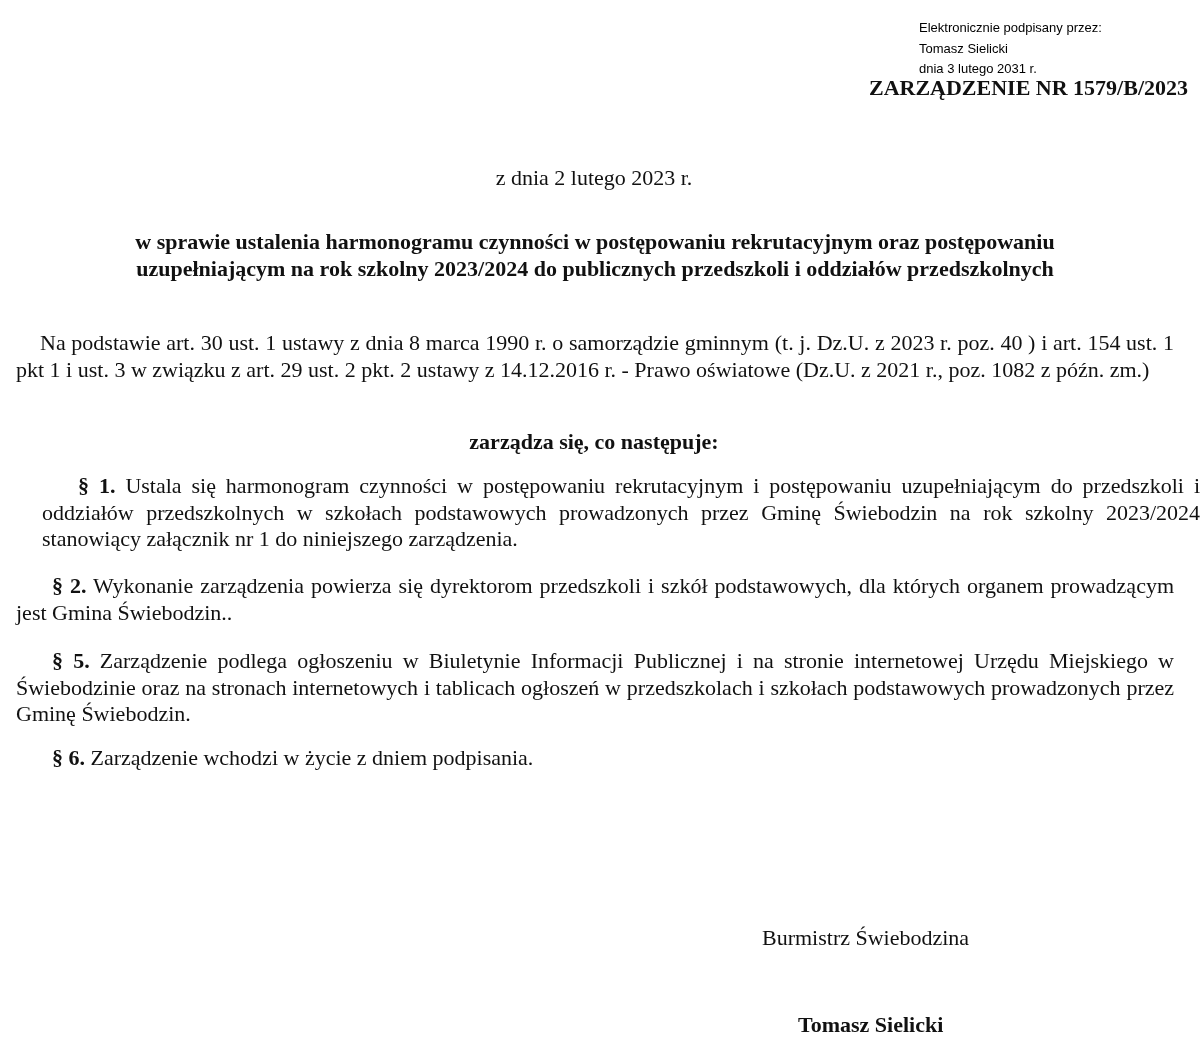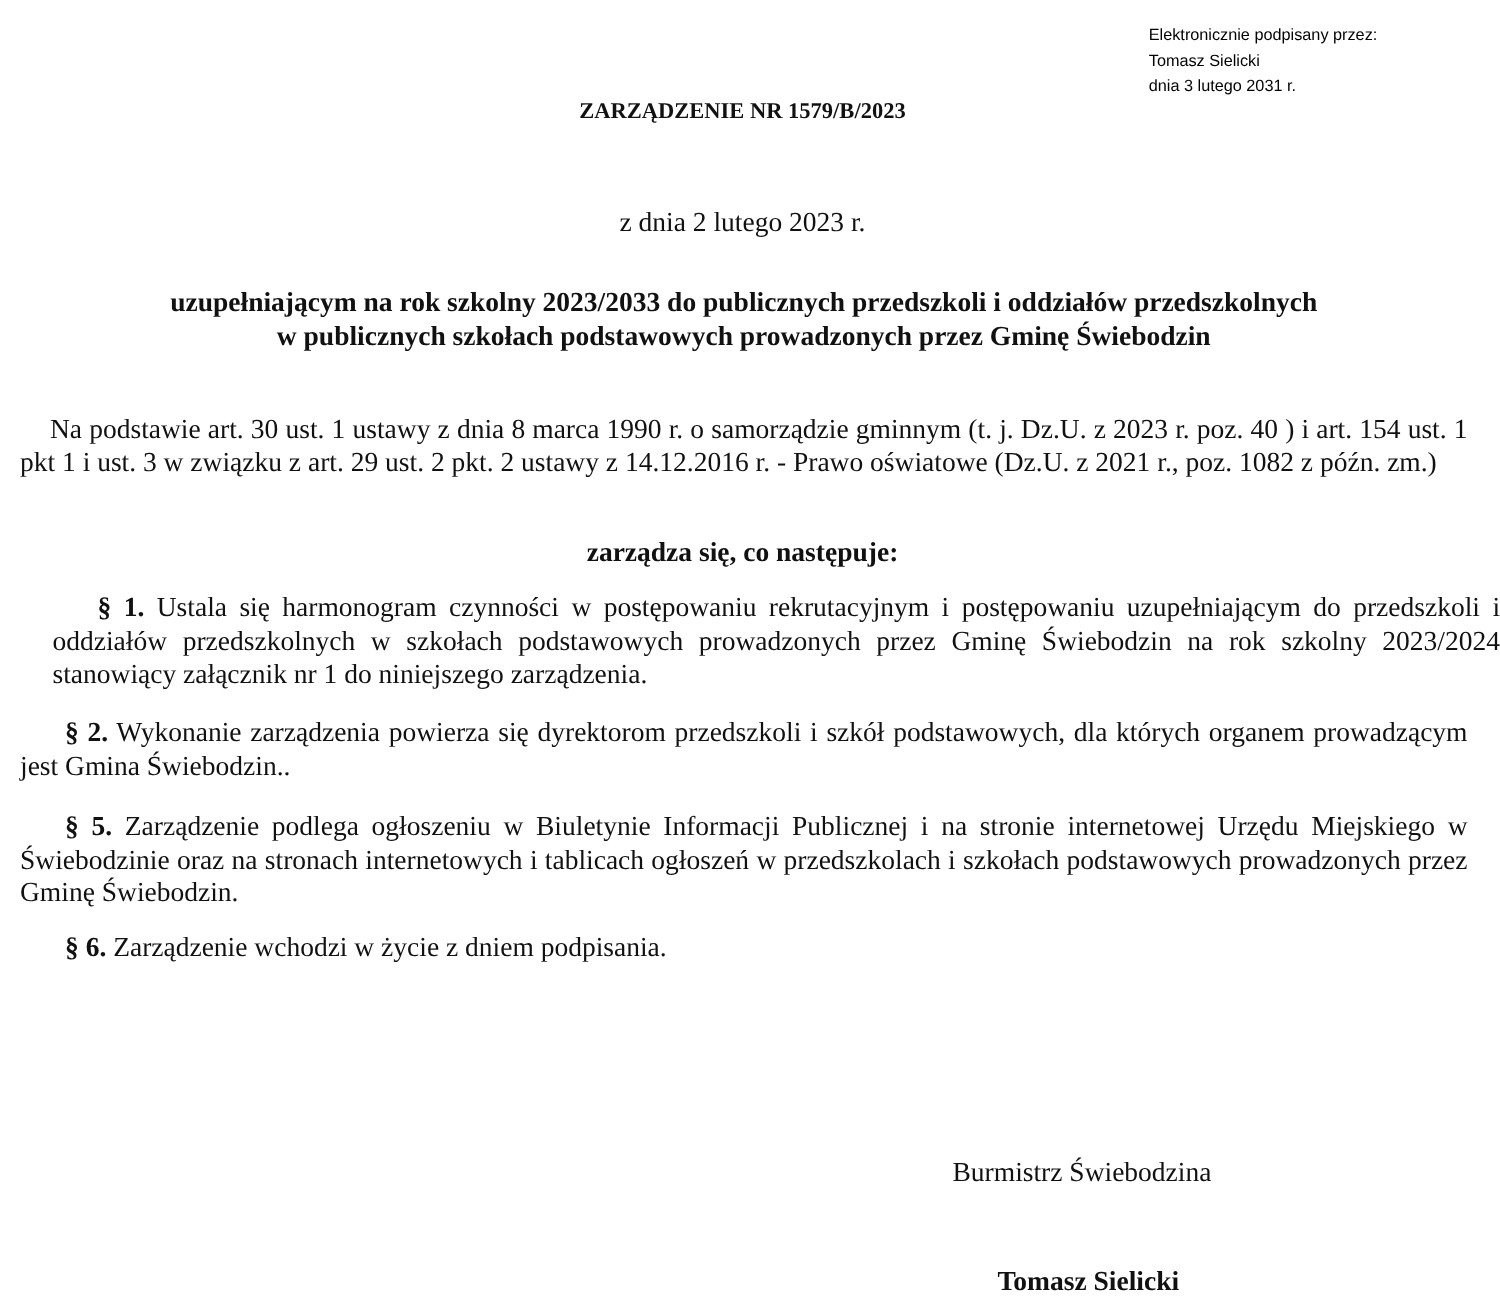--- a/index.html
+++ b/index.html
@@ -23,23 +23,23 @@
       font-size: 13px;
       line-height: 20.5px;
       color: #000000;
     }
     .signature-stamp div { white-space: nowrap; }
     .title-block {
       position: absolute;
       left: 0;
       width: 1188px;
       top: 74px;
-      text-align: center;
+      text-align: right;
       font-weight: bold;
-      font-size: 18px;
+      font-size: 22px;
       line-height: 28px;
     }
     .date-line {
       position: absolute;
       left: 0;
       width: 1188px;
       top: 164px;
       text-align: center;
       font-size: 22px;
       line-height: 28px;
@@ -106,22 +106,22 @@
   <div>dnia 3 lutego 2031 r.</div>
 </div>
 
 <div class="title-block">
   <div>ZARZĄDZENIE NR 1579/B/2023</div>
 </div>
 
 <div class="date-line">z dnia 2 lutego 2023 r.</div>
 
 <div class="subject">
-  <div>uzupełniającym na rok szkolny 2023/2033 do publicznych przedszkoli i oddziałów przedszkolnych</div>
-  <div>w publicznych szkołach podstawowych prowadzonych przez Gminę Świebodzin</div>
+  <div>w sprawie ustalenia harmonogramu czynności w postępowaniu rekrutacyjnym oraz postępowaniu</div>
+  <div>uzupełniającym na rok szkolny 2023/2024 do publicznych przedszkoli i oddziałów przedszkolnych</div>
 </div>
 
 <div class="paragraph legal-basis">Na podstawie art. 30 ust. 1 ustawy z dnia 8 marca 1990 r. o samorządzie gminnym (t. j. Dz.U. z 2023 r. poz. 40 ) i art. 154 ust. 1 pkt 1 i ust. 3 w związku z art. 29 ust. 2 pkt. 2 ustawy z 14.12.2016 r. - Prawo oświatowe (Dz.U. z 2021 r., poz. 1082 z późn. zm.)</div>
 
 <div class="decree-heading">zarządza się, co następuje:</div>
 
 <div class="paragraph para-1">
   <span class="para-num">§ 1.</span>
   <span>Ustala się harmonogram czynności w postępowaniu rekrutacyjnym i postępowaniu uzupełniającym do przedszkoli i oddziałów przedszkolnych w szkołach podstawowych prowadzonych przez Gminę Świebodzin na rok szkolny 2023/2024 stanowiący załącznik nr 1 do niniejszego zarządzenia.</span>
 </div>

